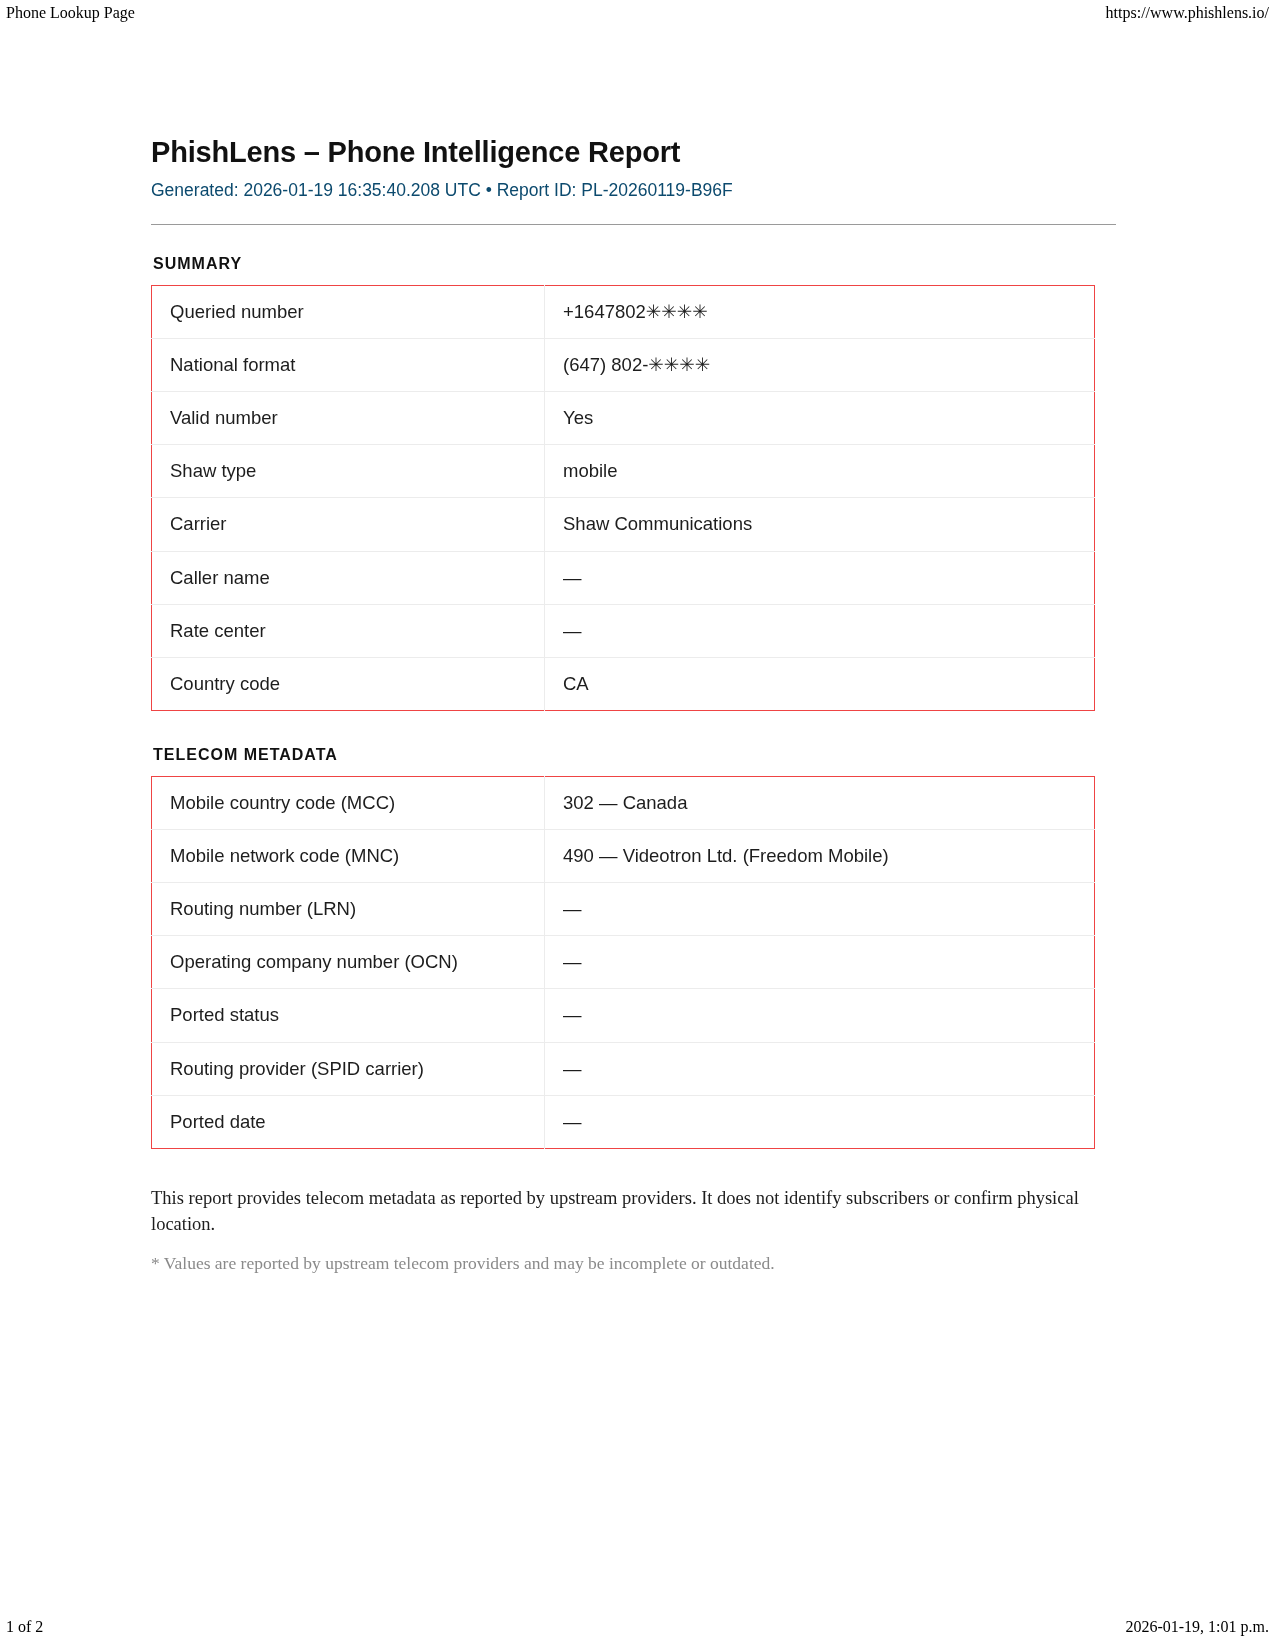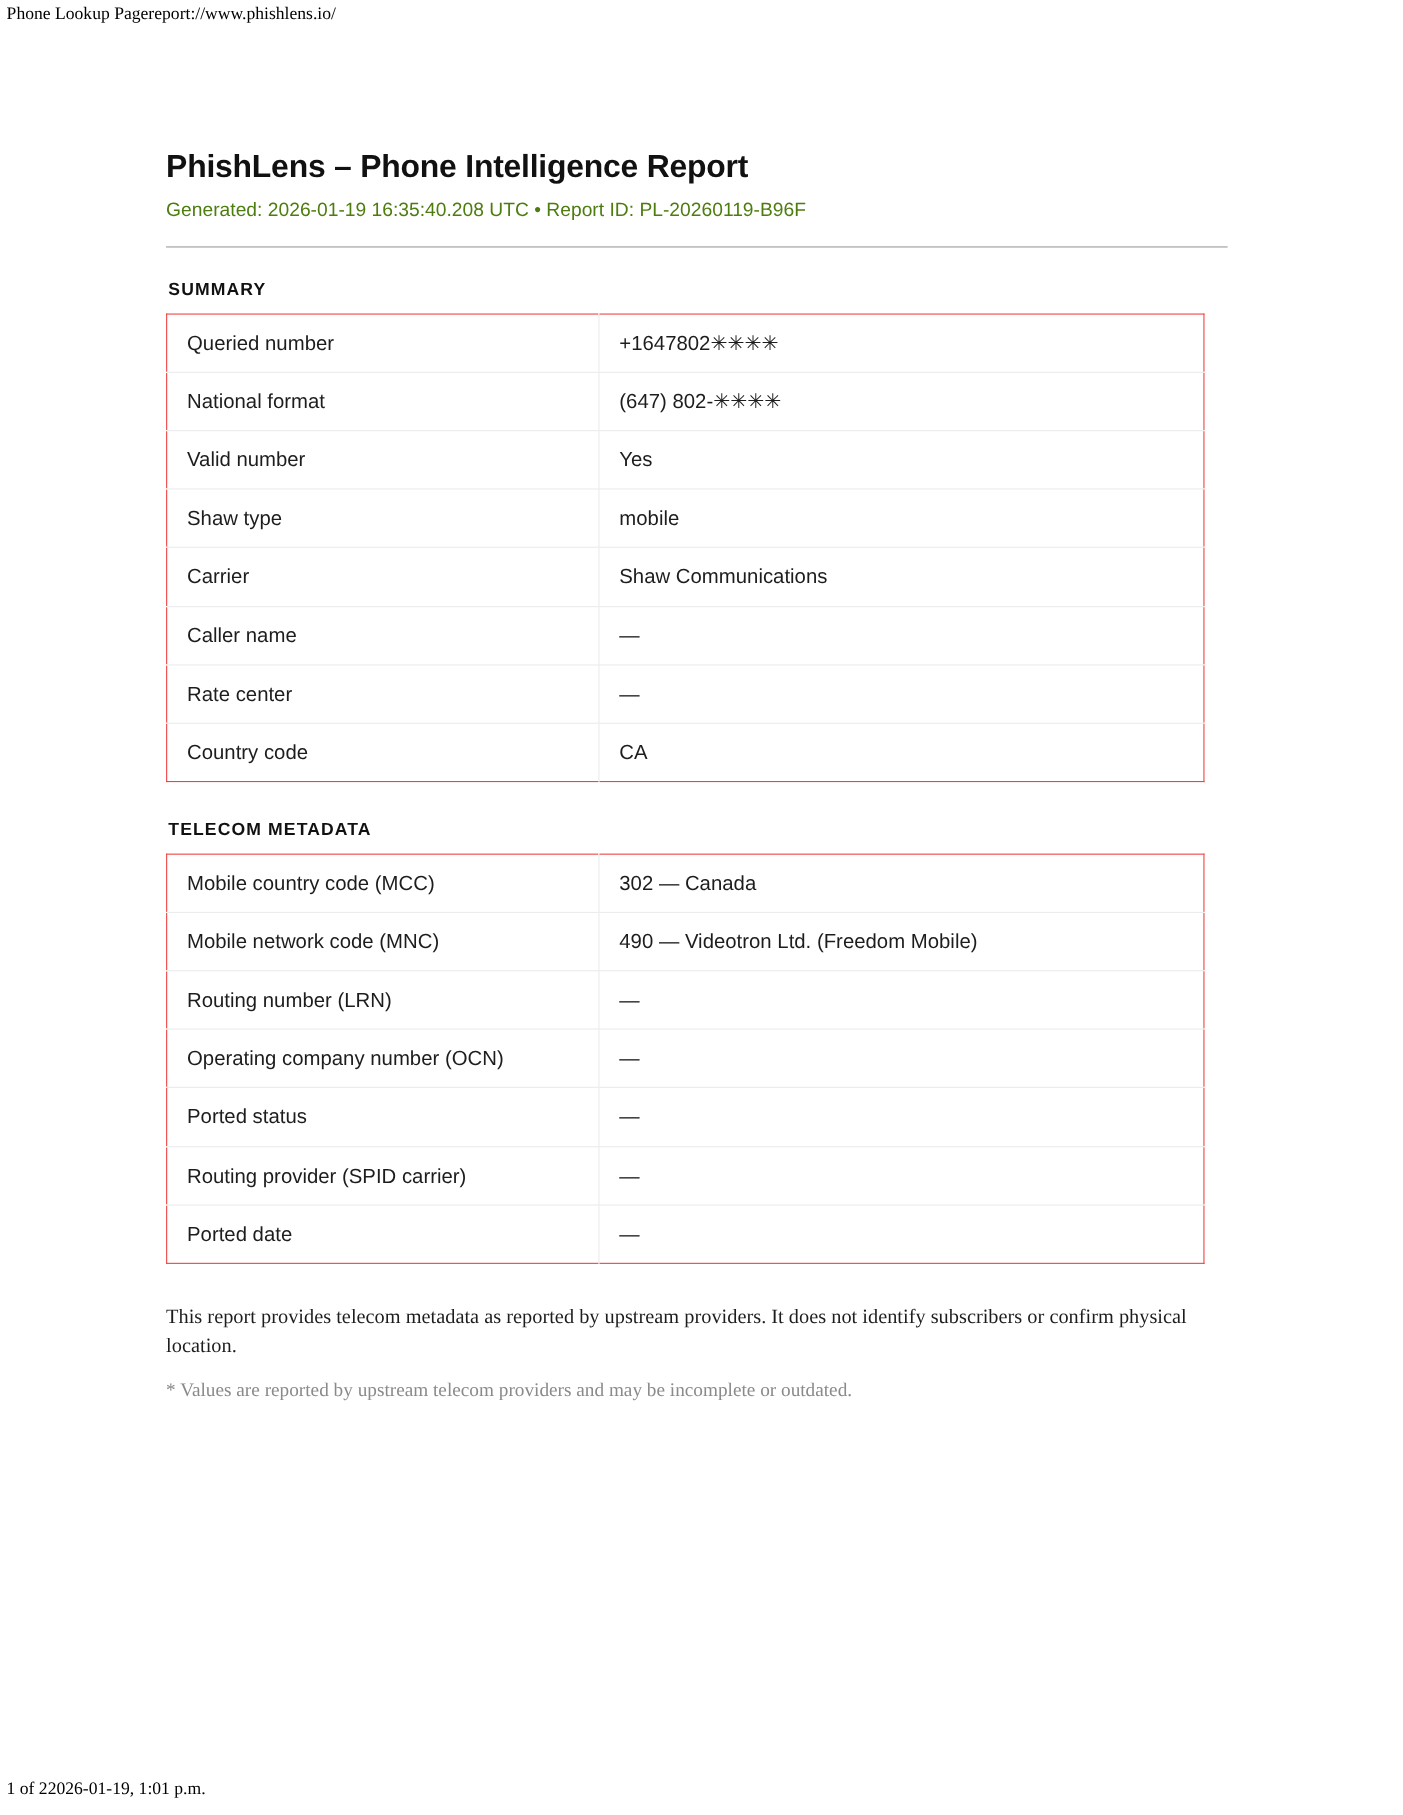--- a/index.html
+++ b/index.html
@@ -18,20 +18,21 @@
 
   
   .print-chrome {
     position: absolute;
     left: 0;
     width: 1275px;
     font-family: "Liberation Serif", serif;
     font-size: 16px;
     color: #000;
     display: flex;
+    justify-content: space-between;
     box-sizing: border-box;
     padding: 0 6px;
   }
   .print-header { top: 4px; }
   .print-footer { top: 1618px; }
 
   
   .page {
     position: absolute;
     left: 16px;
@@ -45,21 +46,21 @@
   .report-title {
     font-size: 29px;
     font-weight: bold;
     letter-spacing: -0.2px;
     color: #111111;
     margin: 0 0 10px 0;
     line-height: 1.18;
   }
   .report-meta {
     font-size: 17.5px;
-    color: #4d7c0f;
+    color: #0c4a6e;
     margin: 0;
     line-height: 1.3;
   }
 
   .title-rule {
     margin-top: 22px;
     border-bottom: 1.5px solid #9a9a9a;
     width: 965px;
   }
 
@@ -112,21 +113,21 @@
     font-size: 17.5px;
     line-height: 1.4;
     color: #8a8a8a;
   }
 </style>
 </head>
 <body>
 
 <div class="print-chrome print-header">
   <span>Phone Lookup Page</span>
-  <span>report://www.phishlens.io/</span>
+  <span>https://www.phishlens.io/</span>
 </div>
 
 <div class="page">
 
   <h1 class="report-title">PhishLens – Phone Intelligence Report</h1>
   <p class="report-meta">Generated: 2026-01-19 16:35:40.208 UTC • Report ID: PL-20260119-B96F</p>
   <div class="title-rule"></div>
 
   <div class="section-heading">SUMMARY</div>
   <table class="kv">

